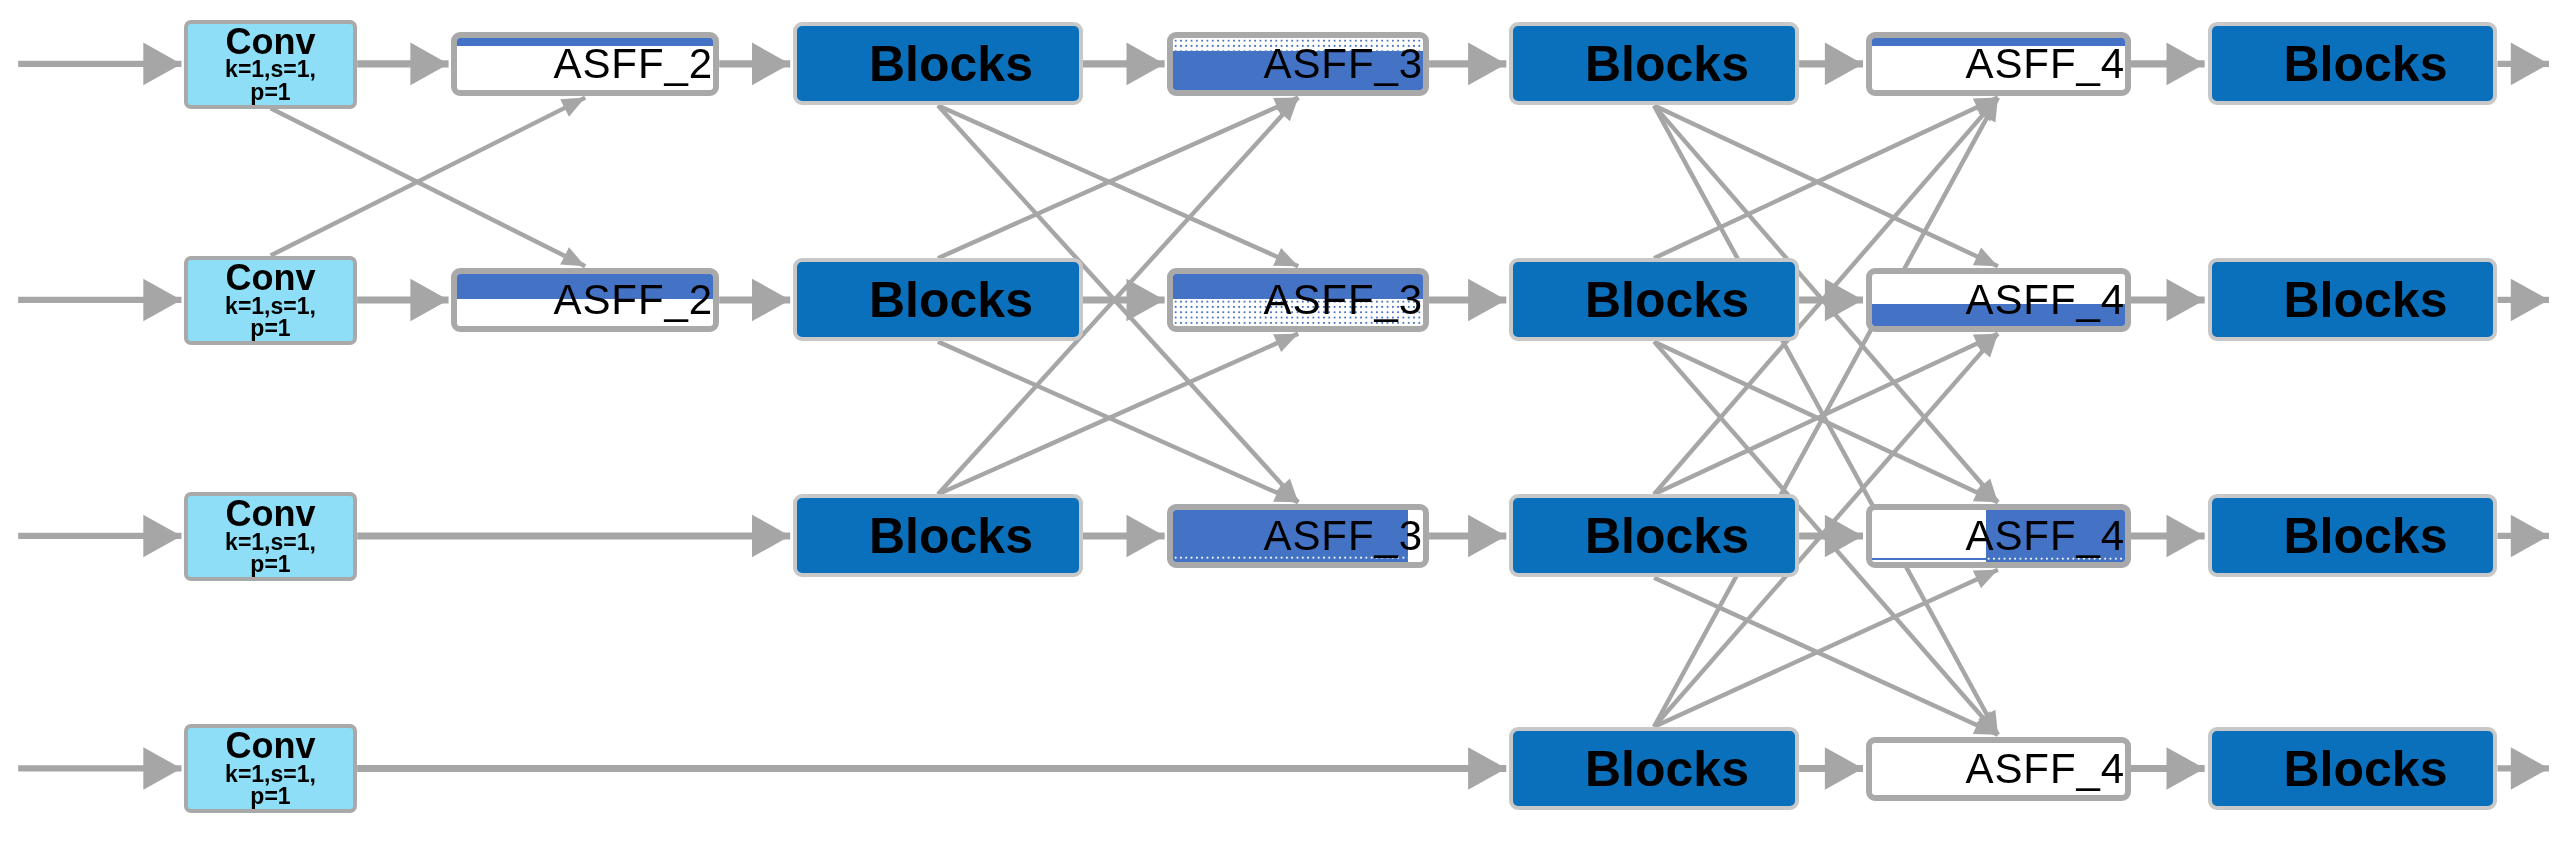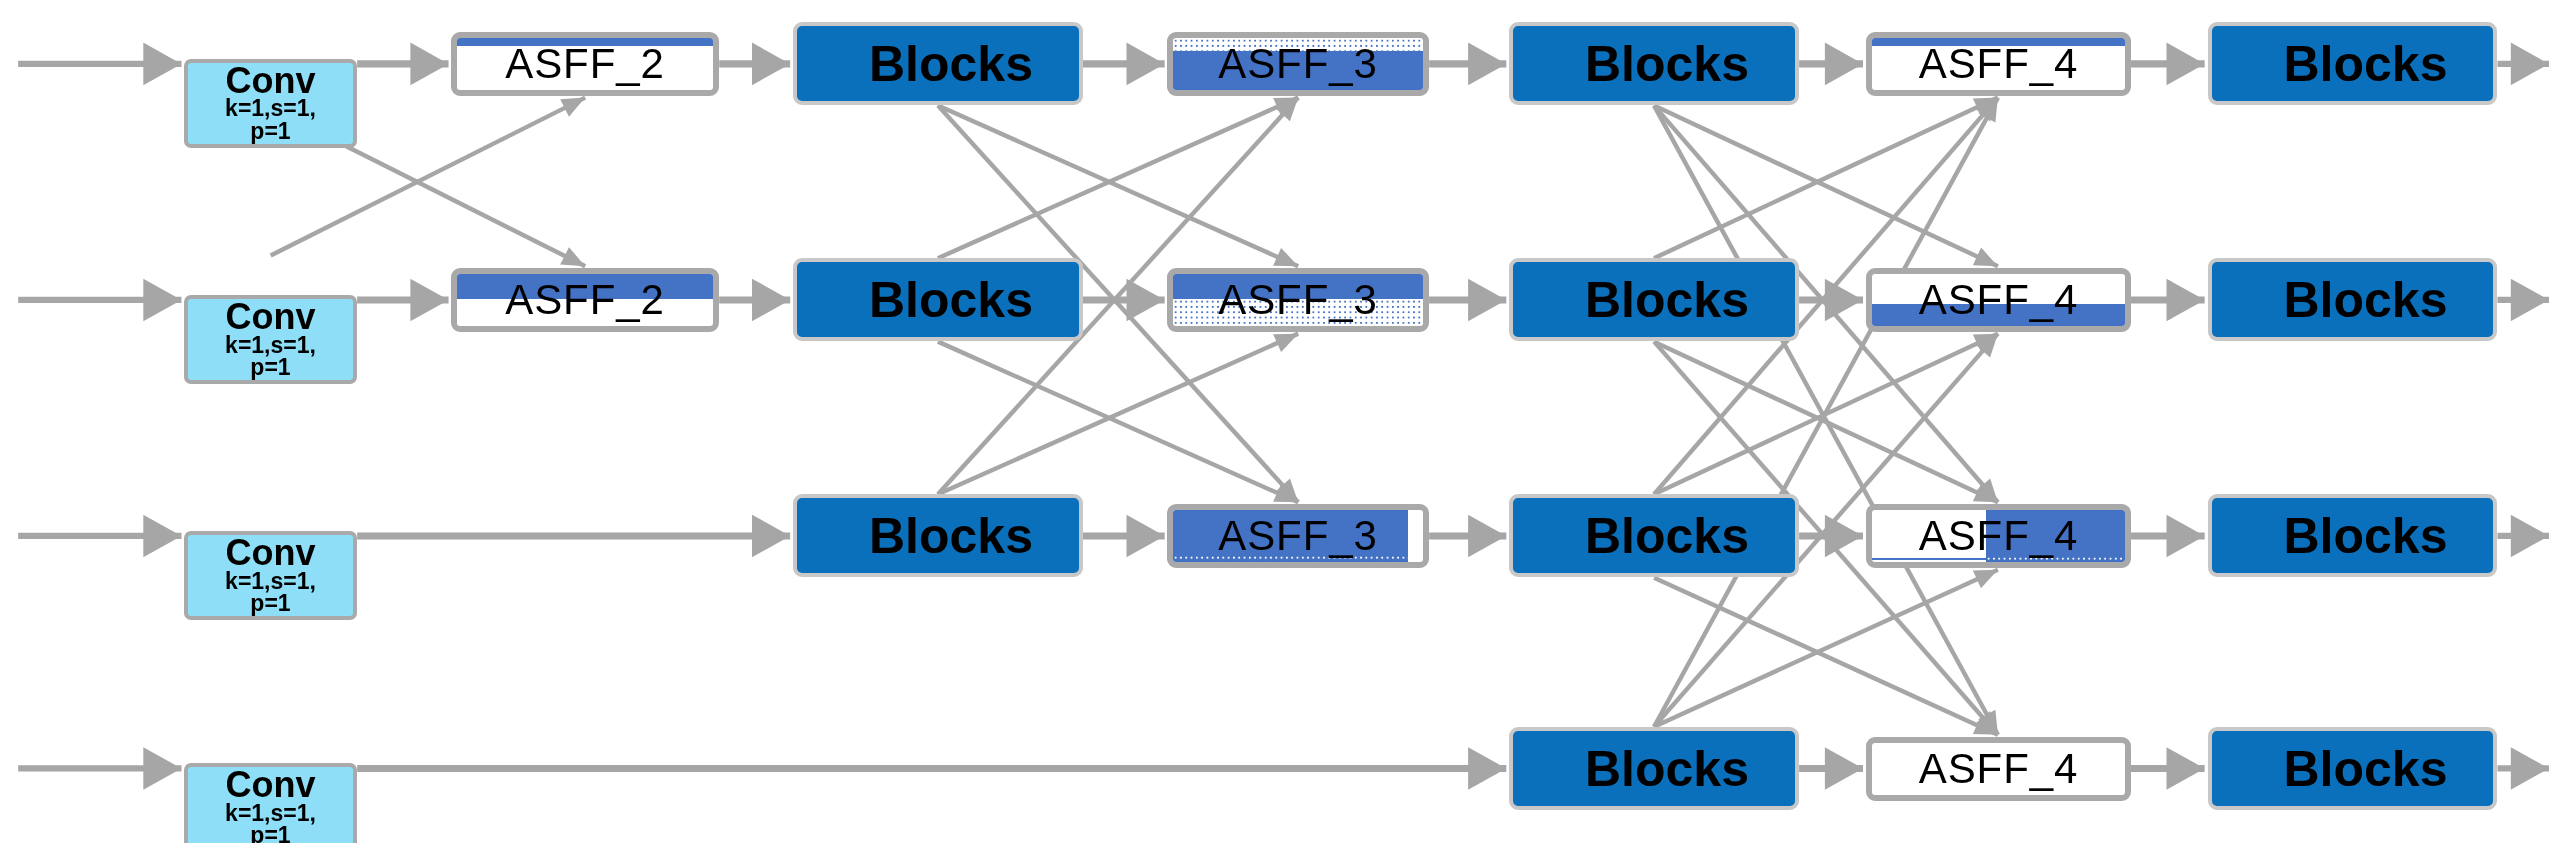--- a/index.html
+++ b/index.html
@@ -15,36 +15,36 @@
     position:absolute;box-sizing:border-box;z-index:1;
     display:flex;align-items:center;justify-content:center;
     color:#000000;
   }
   .conv{
     background:var(--conv);
     border:4.4px solid var(--border);
     border-radius:7px;
     flex-direction:column;
     text-align:center;
-    margin-top:39px;
   }
   .conv .t1{font-weight:bold;font-size:36px;line-height:0.92;display:block;}
   .conv .t2{font-weight:bold;font-size:23px;line-height:0.98;display:block;}
   .blocks{
     background:var(--blocks);
     border:4.4px solid #C8C8C8;
     border-radius:9px;
     font-weight:bold;font-size:50px;padding-left:26px;
   }
   .asff{
     background:#ffffff;
     border:6.2px solid var(--border);
     border-radius:9px;
     font-size:42px;letter-spacing:0.9px;
     overflow:hidden;
+    justify-content:flex-end;
   }
   .asff .label{position:relative;z-index:3;}
   .ly{position:absolute;z-index:1;}
   .ly-solid{background:var(--accent);}
   .ly-dots{
     background-image:radial-gradient(circle, var(--accent) 1.2px, rgba(255,255,255,0) 1.4px);
     background-size:5.3px 5.3px;
   }
   .ly-dotsw{
     background-image:radial-gradient(circle, #ffffff 1.2px, rgba(255,255,255,0) 1.4px);

